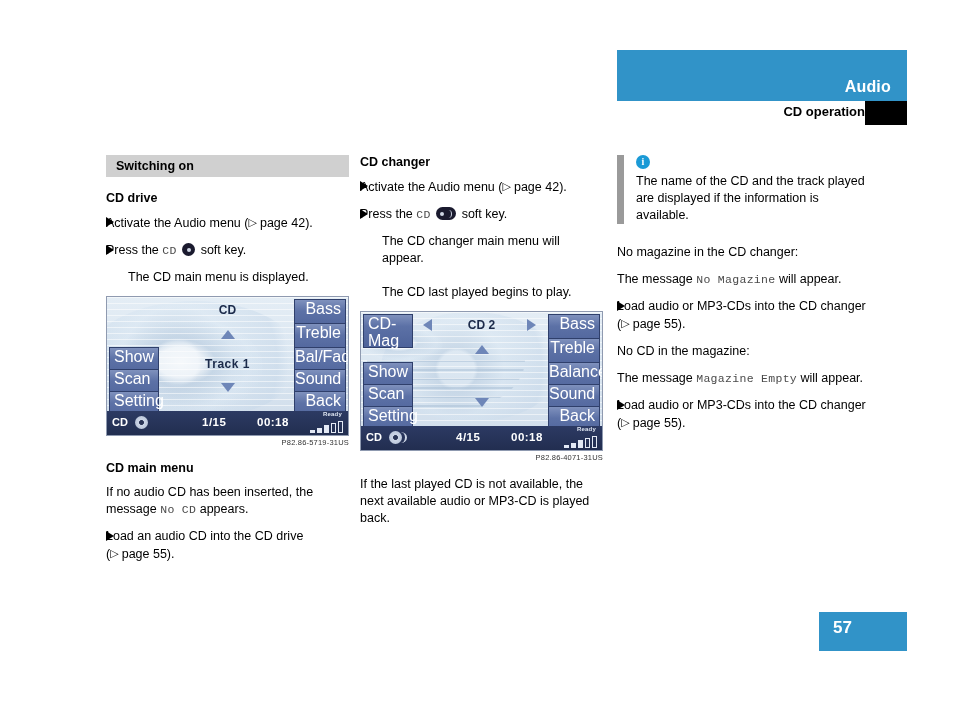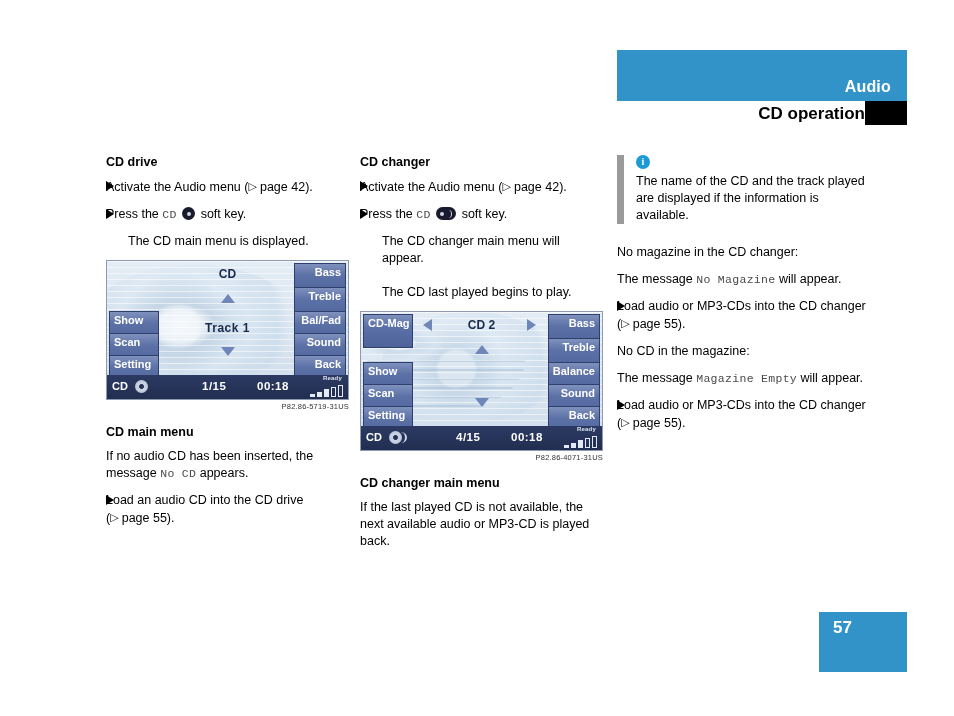--- a/index.html
+++ b/index.html
@@ -42,21 +42,21 @@
     position: absolute;
     left: 617px;
     top: 101px;
     width: 290px;
     height: 24px;
   }
   .hdr-sub-text {
     position: absolute;
     right: 42px;
     top: 3px;
-    font-size: 17px;
+    font-size: 13px;
     font-weight: bold;
     color: #000000;
     white-space: nowrap;
   }
   .hdr-sub-tab {
     position: absolute;
     right: 0;
     top: 0;
     width: 42px;
     height: 24px;
@@ -265,22 +265,22 @@
        rgba(255,255,255,0) 9px);
     border-radius: 0 0 50% 50% / 0 0 60% 60%;
     clip-path: ellipse(79px 52px at 50% 0%);
   }
   .sbtn {
     position: absolute;
     height: 34px;
     background: linear-gradient(180deg,#7f91bd 0%, #5c71a6 35%, #4e639a 100%);
     border: 1px solid #2f3f6b;
     color: #ffffff;
-    font-size: 11px;
-    font-weight: bold;
+    font-size: 16px;
+    font-weight: normal;
     line-height: 17px;
     text-align: center;
     box-sizing: border-box;
   }
   .sbtn.left  { left: 2px;  width: 50px; text-align: left; padding-left: 4px;}
   .sbtn.right { right: 2px; width: 52px; text-align: right; padding-right: 4px;}
   .scr-title {
     position: absolute;
     left: 0; right: 0;
     top: 6px;
@@ -399,21 +399,21 @@
     font-weight: bold;
     margin: 0 0 9px 0;
   }
 
   
   .pagenum {
     position: absolute;
     left: 819px;
     top: 612px;
     width: 88px;
-    height: 60px;
+    height: 39px;
     background: #3193c8;
   }
   .pagenum span {
     position: absolute;
     left: 14px;
     top: 6px;
     color: #ffffff;
     font-size: 17px;
     font-weight: bold;
   }
@@ -426,20 +426,21 @@
   <div class="hdr-bar">
     <div class="hdr-title">Audio</div>
   </div>
   <div class="hdr-sub">
     <div class="hdr-sub-text">CD operation</div>
     <div class="hdr-sub-tab"></div>
   </div>
 
   <div class="col col-1">
 
+    <div class="sec-head">Switching on</div>
 
     <div class="sub-head">CD drive</div>
 
     <div class="step">
       <span class="tri"></span>
       <span>Activate the Audio menu (</span><span class="arrowref">▷&nbsp;</span><span>page 42).</span>
     </div>
 
     <div class="step">
       <span class="tri"></span>
@@ -556,21 +557,20 @@
           <i style="height:3px"></i>
             <i style="height:5px"></i>
             <i style="height:8px"></i>
             <i class="e" style="height:10px"></i>
             <i class="e" style="height:12px"></i>
         </div>
       </div>
     </div>
     <div class="imgcode">P82.86-4071-31US</div>
 
-    <div class="caption">CD changer main menu</div>
 
     <p class="body">If the last played CD is not available, the next available audio or MP3-CD is played back.</p>
   </div>
 
   <div class="col col-3">
 
     <div class="infobox">
       <div class="bar"></div>
       <div class="i-icon">i</div>
       <p>The name of the CD and the track played are displayed if the information is available.</p>

